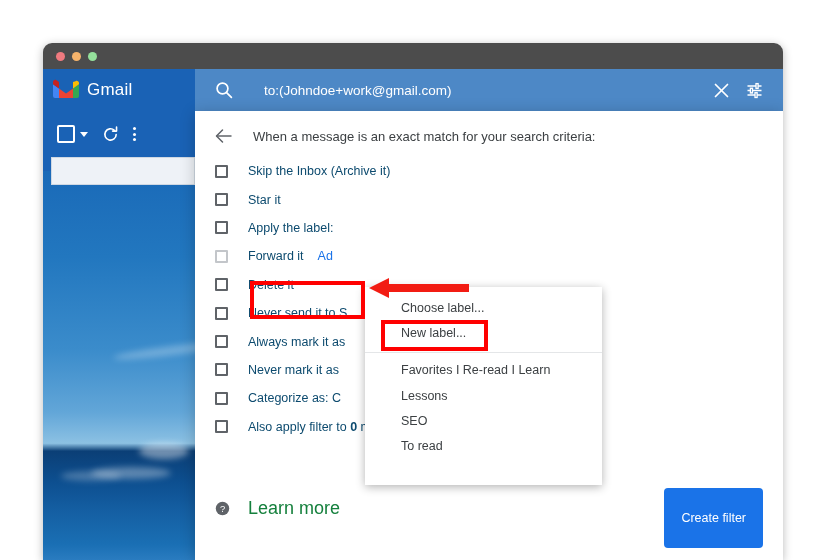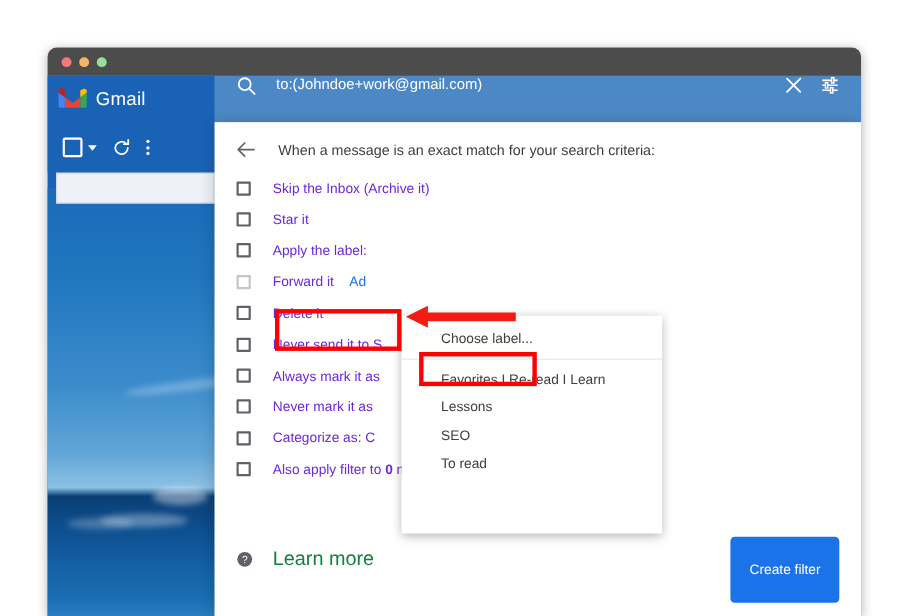--- a/index.html
+++ b/index.html
@@ -55,21 +55,21 @@
   .gm-head{
     position:absolute;left:0;top:0;width:740px;height:42px;background:#1a62b5;
   }
   .gm-logo{position:absolute;left:10px;top:10px;width:26px;height:20px;}
   .gm-name{
     position:absolute;left:44px;top:11px;color:#ffffff;font-size:17px;letter-spacing:.2px;
   }
   
   .searchbar{
     position:absolute;left:152px;top:0px;width:588px;height:42px;background:#4d88c6;
-    display:flex;align-items:flex-start;
+    display:flex;align-items:center;gap:13px;
   }
   .s-icon{margin-left:20px;width:18px;height:18px;flex:0 0 auto;}
   .s-text{
     margin-left:18px;color:#ffffff;font-size:13.5px;flex:1 1 auto;white-space:nowrap;
   }
   .s-right{display:flex;align-items:center;gap:16px;margin-right:20px;}
   .s-btn{width:17px;height:17px;cursor:pointer;}
 
   
   .gm-toolbar{
@@ -105,21 +105,21 @@
   .rows{position:absolute;left:0;top:46px;width:100%;}
   .row{
     position:relative;height:28.4px;display:flex;align-items:center;
     padding-left:20px;box-sizing:border-box;
   }
   .cb{
     width:13px;height:13px;border:2px solid #5f6368;border-radius:1px;
     box-sizing:border-box;flex:0 0 auto;cursor:pointer;background:#fff;
   }
   .cb.dim{border-color:#c3c6ca;cursor:default;}
-  .rlabel{margin-left:20px;font-size:12.5px;color:#6d28d9;white-space:nowrap;}
+  .rlabel{margin-left:20px;font-size:12.5px;color:#0c4a6e;white-space:nowrap;}
   .rlabel b{font-weight:bold;}
   .rlink{margin-left:14px;font-size:12.5px;color:#1a73e8;cursor:pointer;}
 
   
   .dlg-foot{
     position:absolute;left:0;bottom:28px;width:100%;height:48px;display:flex;align-items:center;
   }
   .help-ic{margin-left:20px;width:15px;height:15px;cursor:pointer;}
   .learn{margin-left:18px;font-size:18px;color:#15803d;cursor:pointer;}
   .create-btn{
@@ -302,20 +302,23 @@
         <span class="learn">Learn more</span>
         <button class="create-btn">Create filter</button>
       </div>
     </div>
 
     <div class="menu">
       <div class="menu-top"></div>
       <div class="menu-item">
         <span>Choose label...</span>
       </div>
+      <div class="menu-item">
+        <span>New label...</span>
+      </div>
       <div class="menu-sep"></div>
       <div class="menu-item">
         <span>Favorites I Re-read I Learn</span>
       </div>
       <div class="menu-item">
         <span>Lessons</span>
       </div>
       <div class="menu-item">
         <span>SEO</span>
       </div>

